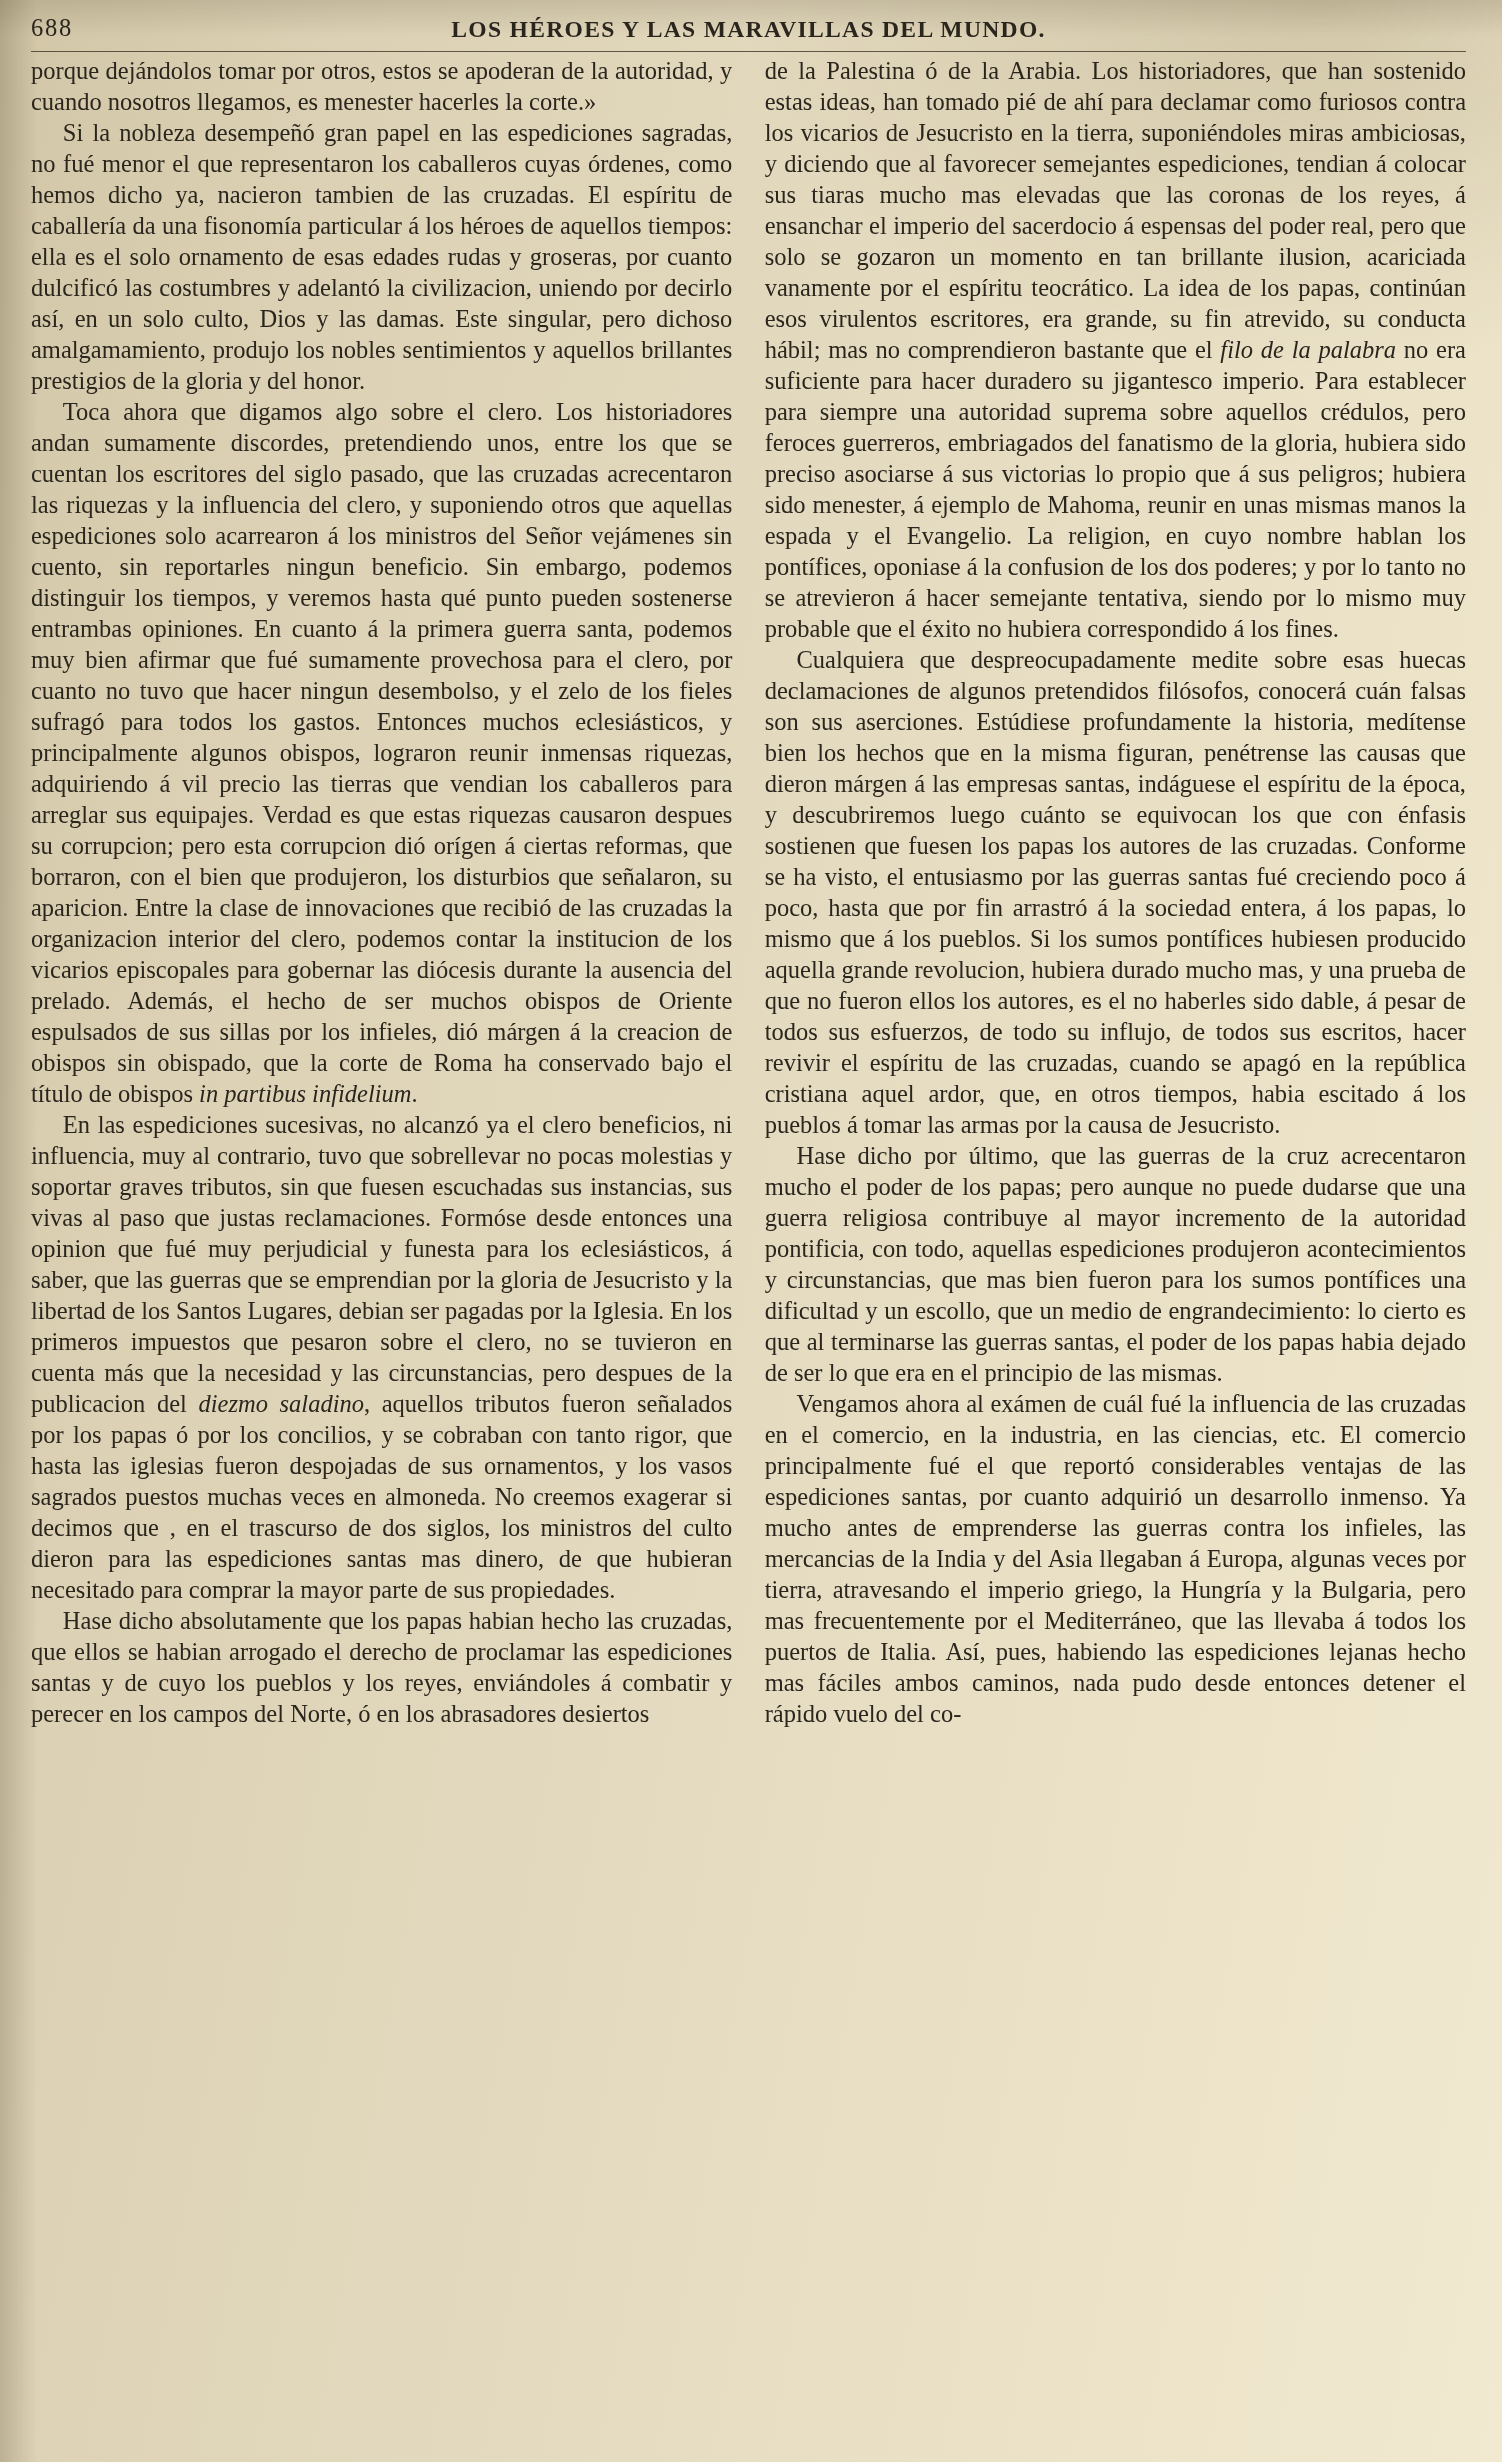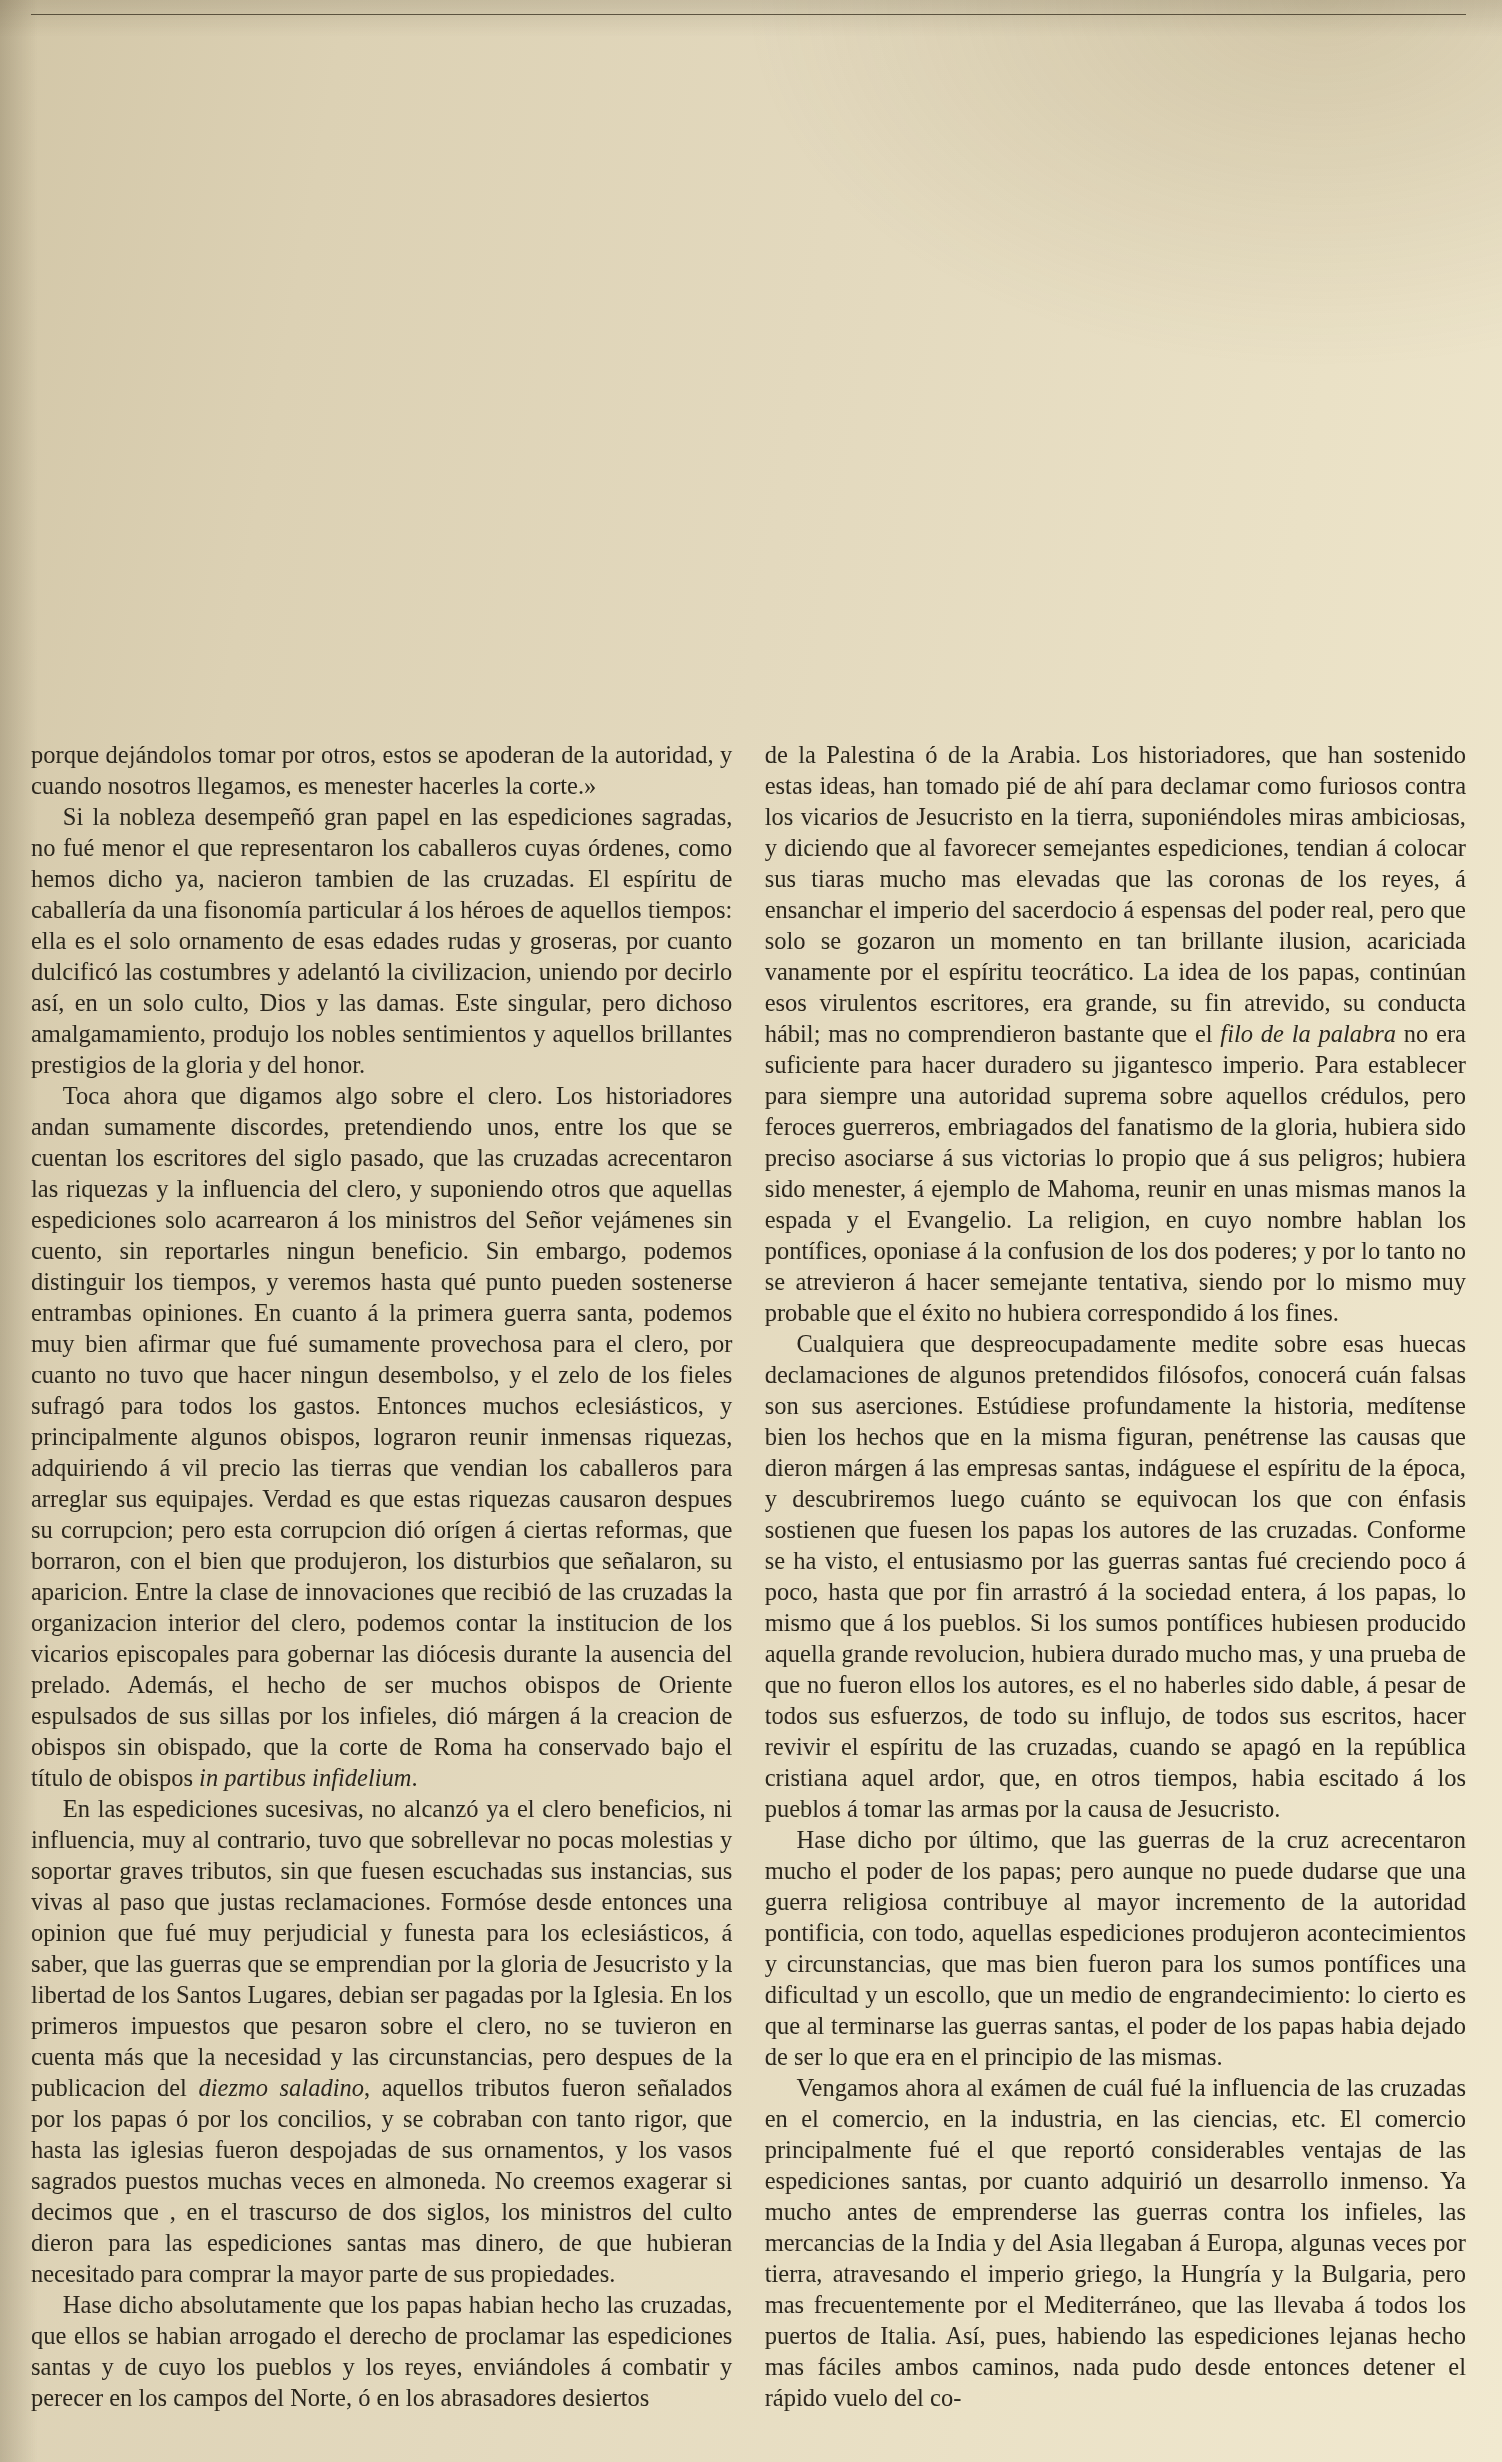--- a/index.html
+++ b/index.html
@@ -41,23 +41,23 @@
     font-weight: bold;
     letter-spacing: 1.3px;
     white-space: nowrap;
   }
   .header-rule {
     border-top: 1.7px solid rgba(52, 44, 28, 0.75);
     margin-top: 3.5px;
   }
   .columns {
     display: flex;
-    margin-top: 13px;
+    margin-top: 3px;
     min-height: 2385px;
-    align-items: flex-end;
+    align-items: flex-start;
   }
   .column {
     flex: 1 1 0;
     font-size: 24.5px;
     line-height: 31px;
     text-align: justify;
   }
   .column.left  { padding-right: 15.7px; }
   .column.right { padding-left: 15.7px; }
   .column-divider {
@@ -68,20 +68,24 @@
     margin: 0;
     text-indent: 1.3em;
   }
   .para.no-indent { text-indent: 0; }
 </style>
 </head>
 <body>
 
 <div class="page">
 
+  <header class="page-header">
+    <span class="page-number">688</span>
+    <h1 class="page-title">LOS HÉROES Y LAS MARAVILLAS DEL MUNDO.</h1>
+  </header>
 
   <div class="header-rule"></div>
 
   <main class="columns">
 
     <section class="column left">
       <p class="para no-indent">porque dejándolos tomar por otros, estos se apoderan de la autoridad, y cuando nosotros llegamos, es menester hacerles la corte.»</p>
       <p class="para">Si la nobleza desempeñó gran papel en las espediciones sagradas, no fué menor el que representaron los caballeros cuyas órdenes, como hemos dicho ya, nacieron tambien de las cruzadas. El espíritu de caballería da una fisonomía particular á los héroes de aquellos tiempos: ella es el solo ornamento de esas edades rudas y groseras, por cuanto dulcificó las costumbres y adelantó la civilizacion, uniendo por decirlo así, en un solo culto, Dios y las damas. Este singular, pero dichoso amalgamamiento, produjo los nobles sentimientos y aquellos brillantes prestigios de la gloria y del honor.</p>
       <p class="para">Toca ahora que digamos algo sobre el clero. Los historiadores andan sumamente discordes, pretendiendo unos, entre los que se cuentan los escritores del siglo pasado, que las cruzadas acrecentaron las riquezas y la influencia del clero, y suponiendo otros que aquellas espediciones solo acarrearon á los ministros del Señor vejámenes sin cuento, sin reportarles ningun beneficio. Sin embargo, podemos distinguir los tiempos, y veremos hasta qué punto pueden sostenerse entrambas opiniones. En cuanto á la primera guerra santa, podemos muy bien afirmar que fué sumamente provechosa para el clero, por cuanto no tuvo que hacer ningun desembolso, y el zelo de los fieles sufragó para todos los gastos. Entonces muchos eclesiásticos, y principalmente algunos obispos, lograron reunir inmensas riquezas, adquiriendo á vil precio las tierras que vendian los caballeros para arreglar sus equipajes. Verdad es que estas riquezas causaron despues su corrupcion; pero esta corrupcion dió orígen á ciertas reformas, que borraron, con el bien que produjeron, los disturbios que señalaron, su aparicion. Entre la clase de innovaciones que recibió de las cruzadas la organizacion interior del clero, podemos contar la institucion de los vicarios episcopales para gobernar las diócesis durante la ausencia del prelado. Además, el hecho de ser muchos obispos de Oriente espulsados de sus sillas por los infieles, dió márgen á la creacion de obispos sin obispado, que la corte de Roma ha conservado bajo el título de obispos <i>in partibus infidelium</i>.</p>
       <p class="para">En las espediciones sucesivas, no alcanzó ya el clero beneficios, ni influencia, muy al contrario, tuvo que sobrellevar no pocas molestias y soportar graves tributos, sin que fuesen escuchadas sus instancias, sus vivas al paso que justas reclamaciones. Formóse desde entonces una opinion que fué muy perjudicial y funesta para los eclesiásticos, á saber, que las guerras que se emprendian por la gloria de Jesucristo y la libertad de los Santos Lugares, debian ser pagadas por la Iglesia. En los primeros impuestos que pesaron sobre el clero, no se tuvieron en cuenta más que la necesidad y las circunstancias, pero despues de la publicacion del <i>diezmo saladino</i>, aquellos tributos fueron señalados por los papas ó por los concilios, y se cobraban con tanto rigor, que hasta las iglesias fueron despojadas de sus ornamentos, y los vasos sagrados puestos muchas veces en almoneda. No creemos exagerar si decimos que , en el trascurso de dos siglos, los ministros del culto dieron para las espediciones santas mas dinero, de que hubieran necesitado para comprar la mayor parte de sus propiedades.</p>

